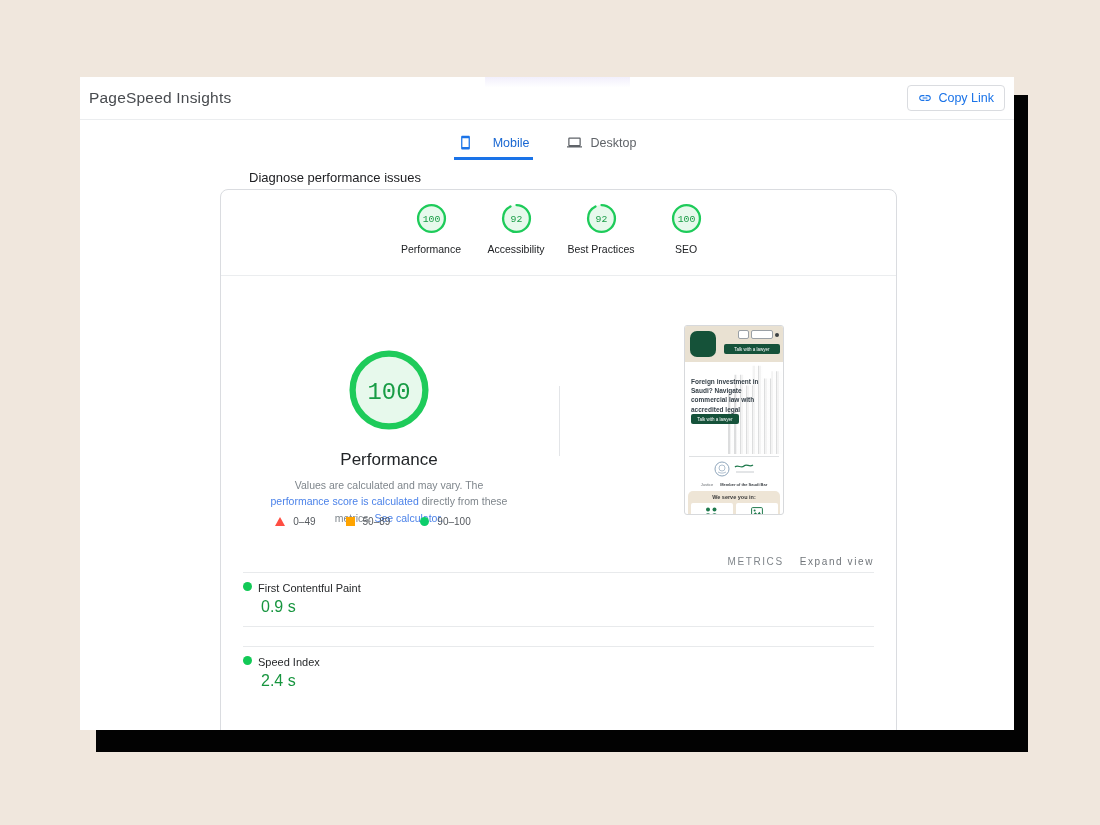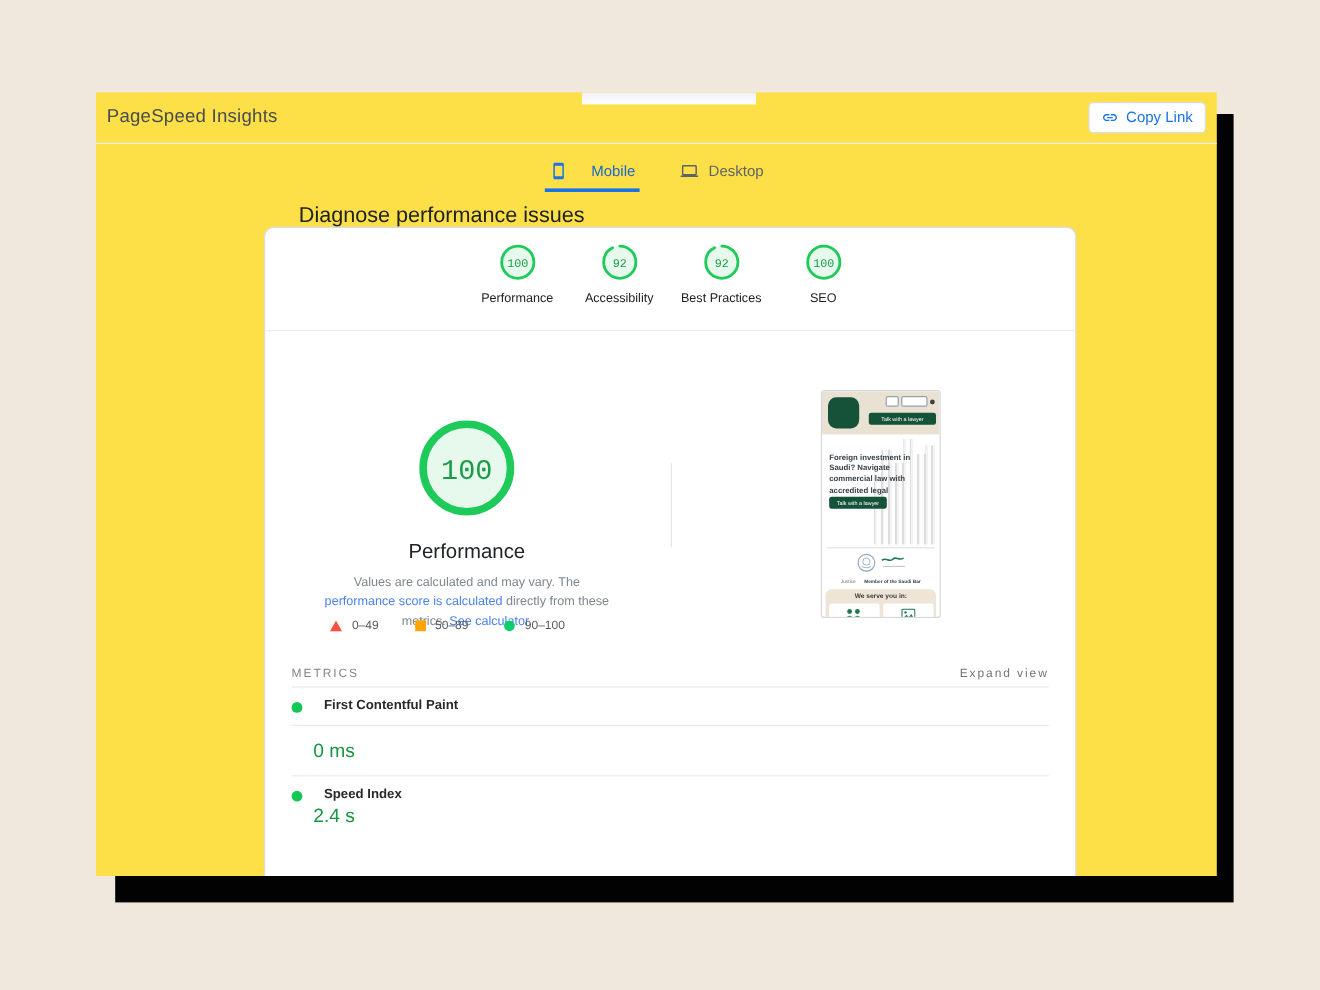--- a/index.html
+++ b/index.html
@@ -1,38 +1,38 @@
 <!DOCTYPE html>
 <html><head>
 <meta charset="utf-8">
 <style>
   html,body{margin:0;padding:0;width:1100px;height:825px;overflow:hidden;}
   body{background:#f0e7dd;position:relative;font-family:"Liberation Sans","DejaVu Sans",sans-serif;-webkit-font-smoothing:antialiased;}
 
   .drop-shadow{position:absolute;left:96px;top:95px;width:932px;height:657px;background:#020202;}
-  .app-card{position:absolute;left:80px;top:77px;width:934px;height:653px;background:#fde047;overflow:hidden;}
+  .app-card{position:absolute;left:80px;top:77px;width:934px;height:653px;background:#ffffff;overflow:hidden;}
   .top-tint{position:absolute;left:405px;top:0;width:145px;height:10px;background:linear-gradient(180deg,#f2effc,#fefeff);pointer-events:none;}
 
   
   .hdr{height:43px;display:flex;align-items:center;justify-content:space-between;padding:0 9px;border-bottom:1px solid #ebedef;box-sizing:border-box;}
   .hdr-title{font-size:15.5px;color:#484b4f;letter-spacing:.2px;}
   .copy-btn{display:inline-flex;align-items:center;gap:6px;border:1px solid #dadce0;border-radius:4px;background:#fff;color:#1a73e8;font-size:12.5px;padding:5px 10px;cursor:pointer;font-family:inherit;}
   .copy-btn svg{width:14px;height:14px;fill:#1a73e8;}
 
   
   .tabs{display:flex;justify-content:center;gap:30px;margin-top:13px;}
   .tab{display:flex;align-items:center;gap:8px;font-size:12.5px;padding:2px 4px 7px;cursor:pointer;border-bottom:3px solid transparent;}
   .tab svg{width:15px;height:15px;}
   .tab.active{color:#1967d2;border-bottom-color:#1a73e8;gap:20px;}
   .tab.inactive{color:#5f6368;}
 
   
   .diag{display:flex;align-items:center;gap:13px;margin:9px 0 0 140px;}
   .radio{width:16px;height:16px;border-radius:50%;background:radial-gradient(circle,#1a73e8 0 3.6px,#9ec3f6 3.6px 5.6px,#dcea fb 0,#dde9fb 5.6px 7.2px,rgba(222,234,252,0) 7.6px);}
-  .diag-label{font-size:18px;color:#202124;}
+  .diag-label{font-size:13px;color:#202124;}
 
   
   .report{position:absolute;left:140px;top:112px;width:677px;height:640px;border:1px solid #dadce0;border-radius:8px;box-sizing:border-box;background:#fff;}
   .cats{display:flex;justify-content:center;padding:13px 0 0;height:72px;border-bottom:1px solid #ebedef;}
   .cat{width:85px;display:flex;flex-direction:column;align-items:center;cursor:pointer;}
   .cat svg{width:31px;height:31px;}
   .cat-label{margin-top:9px;font-size:10.5px;color:#212326;white-space:nowrap;}
 
   
   .perf{position:relative;height:270px;}
@@ -65,27 +65,27 @@
   .th-emblem{height:32px;position:relative;}
   .th-emblem svg{position:absolute;left:28px;top:3px;}
   .th-caption{position:absolute;left:0;bottom:2px;width:100%;display:flex;justify-content:center;gap:7px;font-size:4px;color:#6a6f74;}
   .th-caption b{color:#3a3f44;}
   .th-serve{margin:2px 3px 0;background:#eee5d6;border-radius:5px 5px 0 0;height:34px;padding-top:3px;}
   .th-serve-title{text-align:center;font-size:5.5px;font-weight:700;color:#3a3a3a;}
   .th-cards{display:flex;justify-content:center;gap:3px;margin-top:3px;}
   .th-card{width:42px;height:18px;background:#fff;border-radius:2px;display:flex;align-items:center;justify-content:center;}
 
   
-  .metrics-hd{display:flex;justify-content:space-between;align-items:center;padding:10px 22px 5px;}
+  .metrics-hd{display:flex;justify-content:flex-end;align-items:center;padding:10px 22px 5px;}
   .metrics-label{font-size:10px;letter-spacing:1.6px;color:#80868b;}
   .expand-link{font-size:10px;letter-spacing:1.6px;color:#70757a;cursor:pointer;padding-left:16px;}
   .mcols{display:flex;gap:26px;padding:0 22px;}
   .mcol{flex:1;}
   .metric{border-top:1px solid #e8eaec;padding:9px 0 10px;}
-  .m-head{display:flex;align-items:flex-end;gap:18px;font-weight:bold;}
+  .m-head{display:flex;align-items:flex-start;gap:6px;}
   .m-dot{width:9px;height:9px;border-radius:50%;}
   .m-label{font-size:11px;color:#27292b;}
   .m-value{margin:4px 0 0 18px;font-size:16px;}
 </style>
 </head>
 <body>
 
 <div class="drop-shadow"></div>
 
 <div class="app-card">
@@ -237,23 +237,23 @@
       <span class="metrics-label">METRICS</span>
       <span class="expand-link">Expand view</span>
     </div>
     <div class="mcols">
       <div class="mcol">
           <div class="metric">
         <div class="m-head">
           <span class="m-dot" style="background:#12c956"></span>
           <span class="m-label">First Contentful Paint</span>
         </div>
+        <div class="m-value" style="color:#17953f">0.9 s</div>
       </div>
           <div class="metric">
-        <div class="m-value" style="color:#17953f">0 ms</div>
       </div>
           <div class="metric">
         <div class="m-head">
           <span class="m-dot" style="background:#12c956"></span>
           <span class="m-label">Speed Index</span>
         </div>
         <div class="m-value" style="color:#17953f">2.4 s</div>
       </div>
         </div>
     </div>

